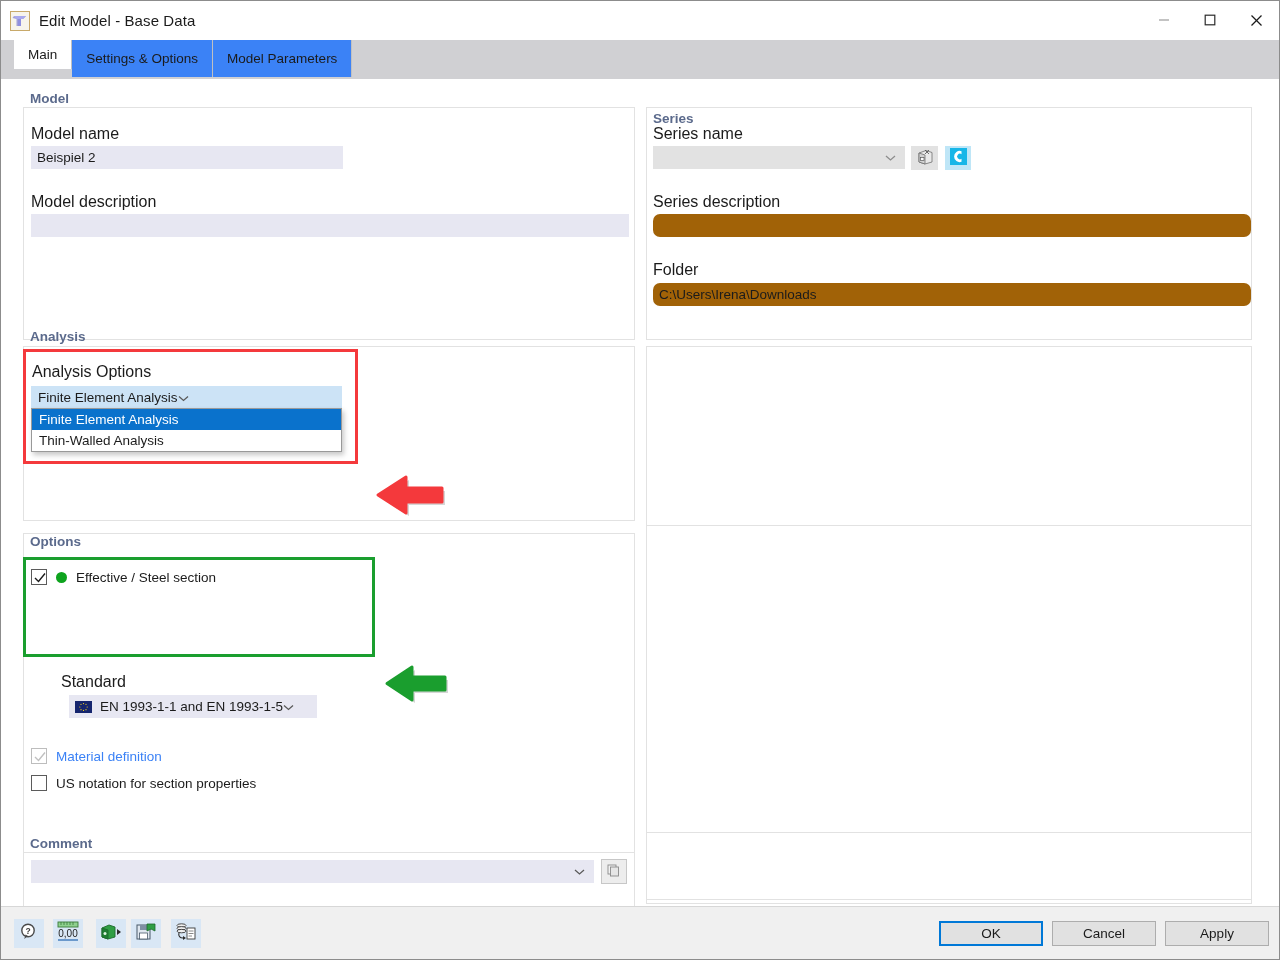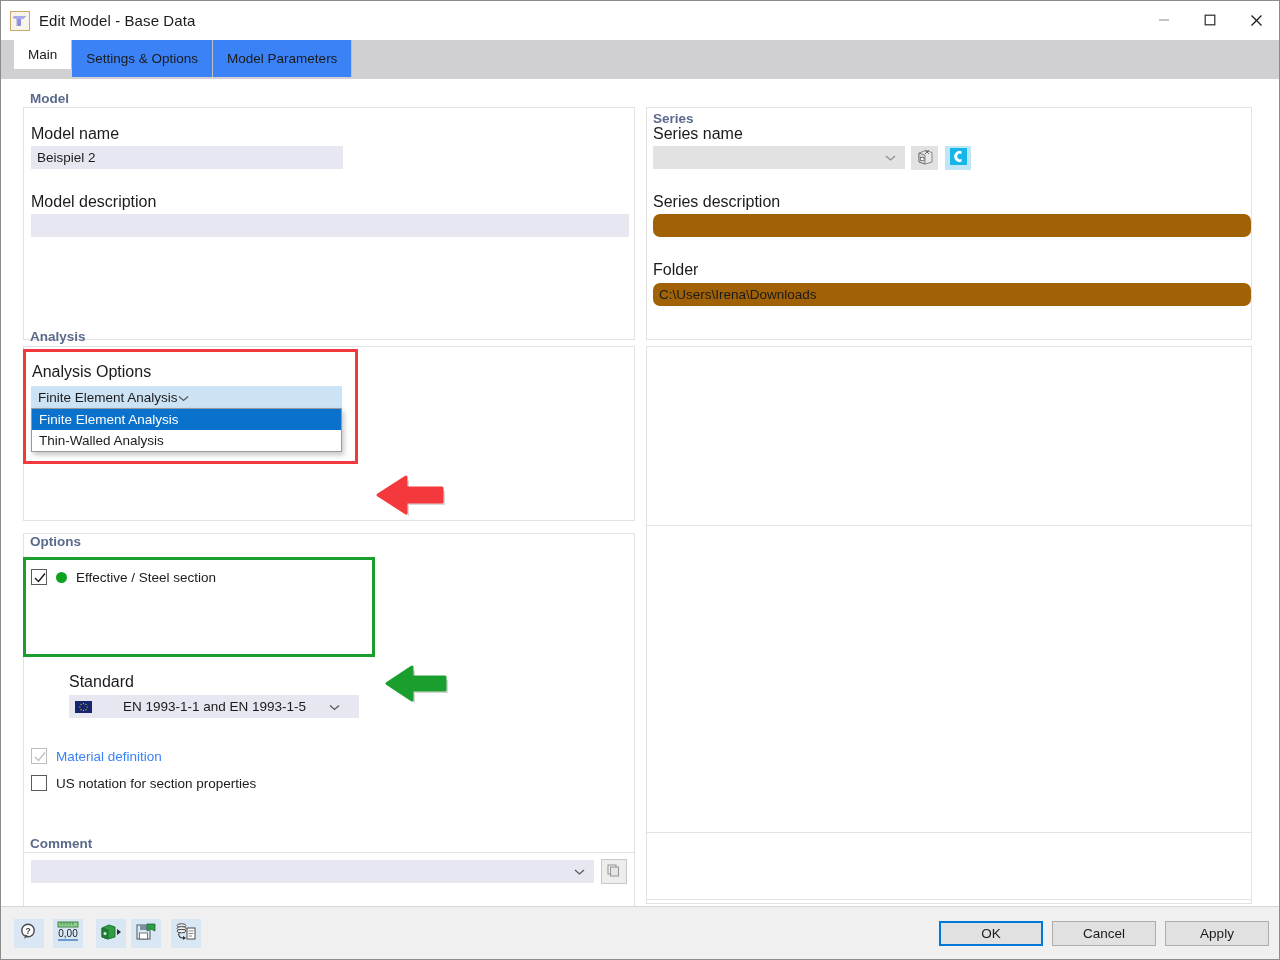--- a/index.html
+++ b/index.html
@@ -356,23 +356,23 @@
     <div class="cbrow" style="left:30px; top:489px;">
       <span class="cbox">
         <svg width="14" height="14" viewBox="0 0 14 14">
             <polyline points="2,7 5.5,10.5 12,2.5" fill="none" stroke="#1b1b1b" stroke-width="1.4"></polyline>
           </svg>
       </span>
       <span class="greendot"></span>
       <span class="cb-label">Effective / Steel section</span>
     </div>
 
-    <div class="field-label" style="left:68px; top:593px;">Standard</div>
-
-    <div class="std-combo" style="left:68px; top:615px; width:290px; height:23px;gap:23px;">
+    <div class="field-label" style="left:60px; top:593px;">Standard</div>
+
+    <div class="std-combo" style="left:68px; top:615px; width:248px; height:23px;">
       <span class="eu-flag">
         <svg width="17" height="12" viewBox="0 0 17 12">
           <rect width="17" height="12" fill="#15256e"></rect>
           <g fill="#f5d020">
             <circle cx="8.5" cy="2.6" r="0.62"></circle>
               <circle cx="11" cy="3.3" r="0.62"></circle>
             <circle cx="12.2" cy="6" r="0.62"></circle>
               <circle cx="11" cy="8.7" r="0.62"></circle>
             <circle cx="8.5" cy="9.4" r="0.62"></circle>
               <circle cx="6" cy="8.7" r="0.62"></circle>

